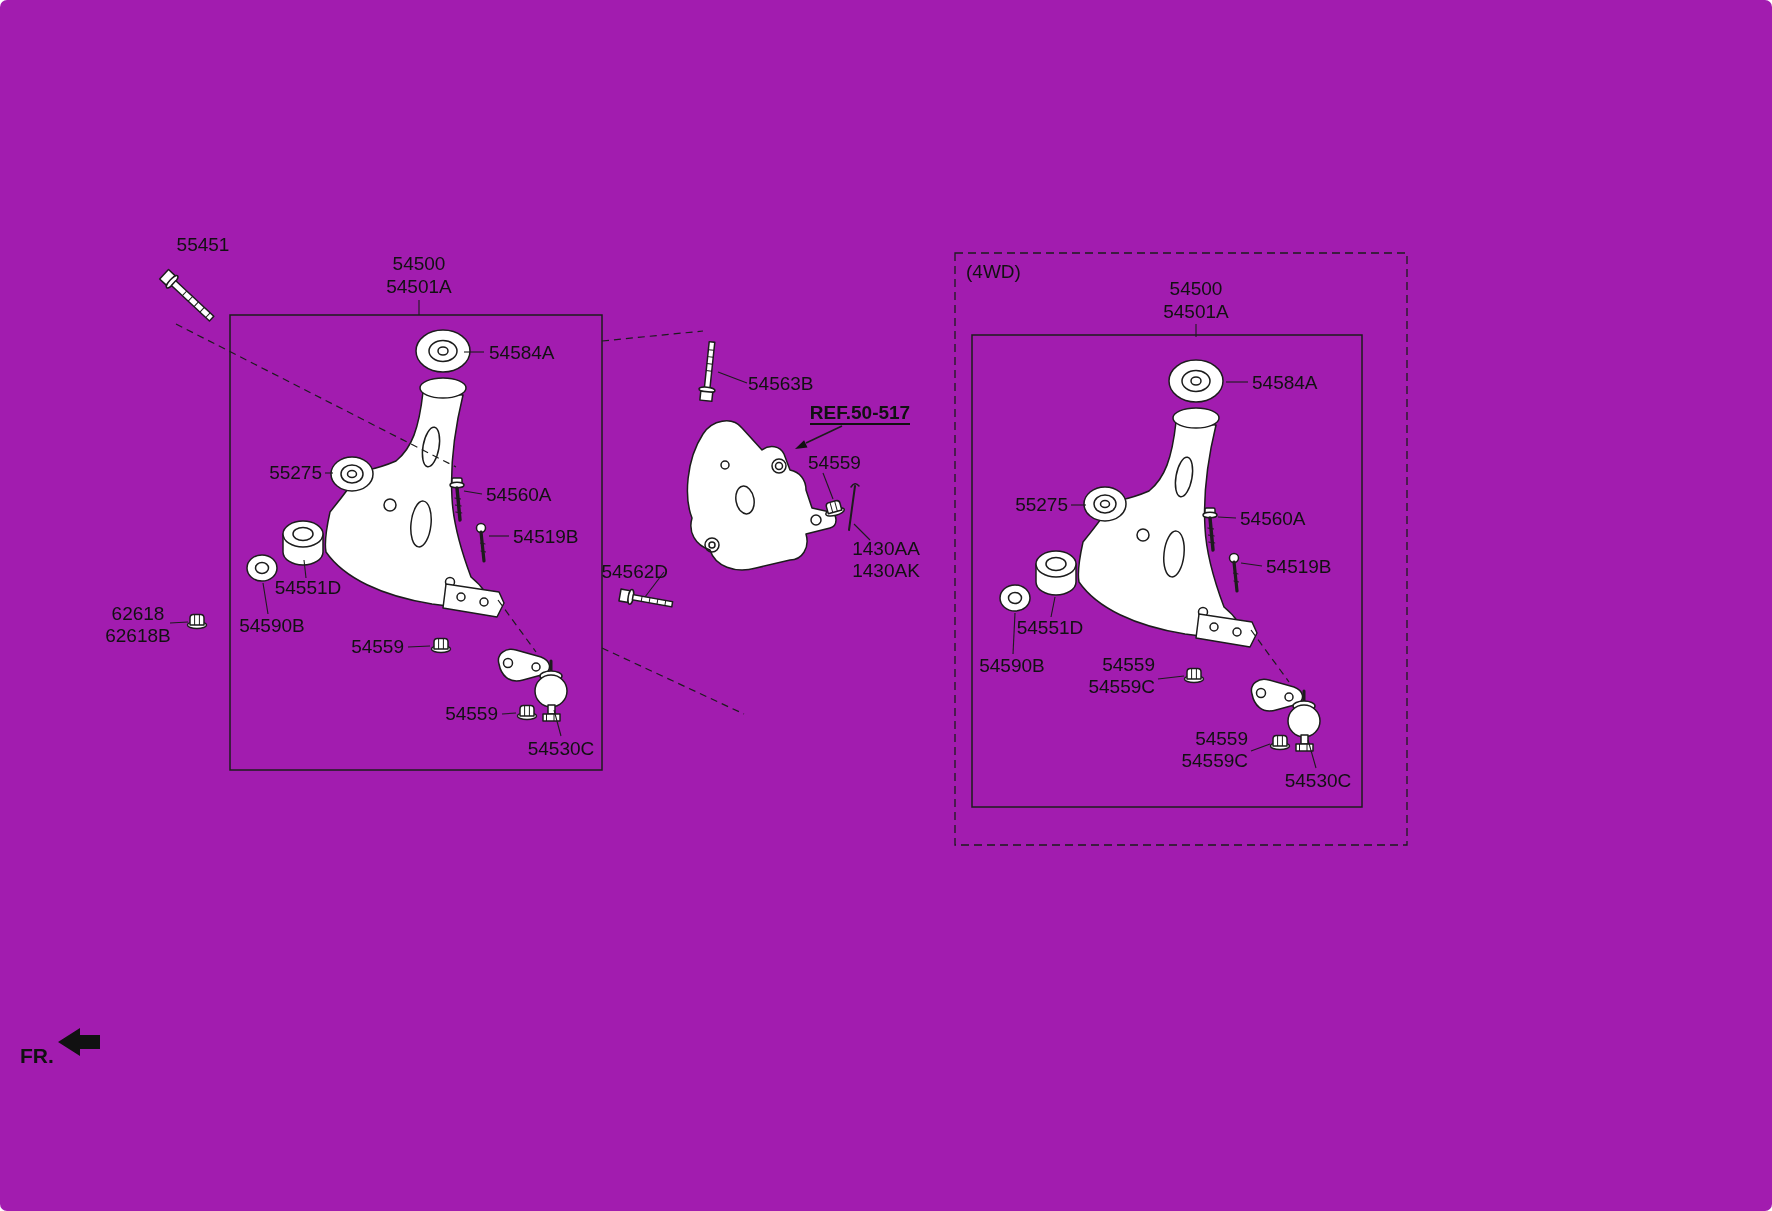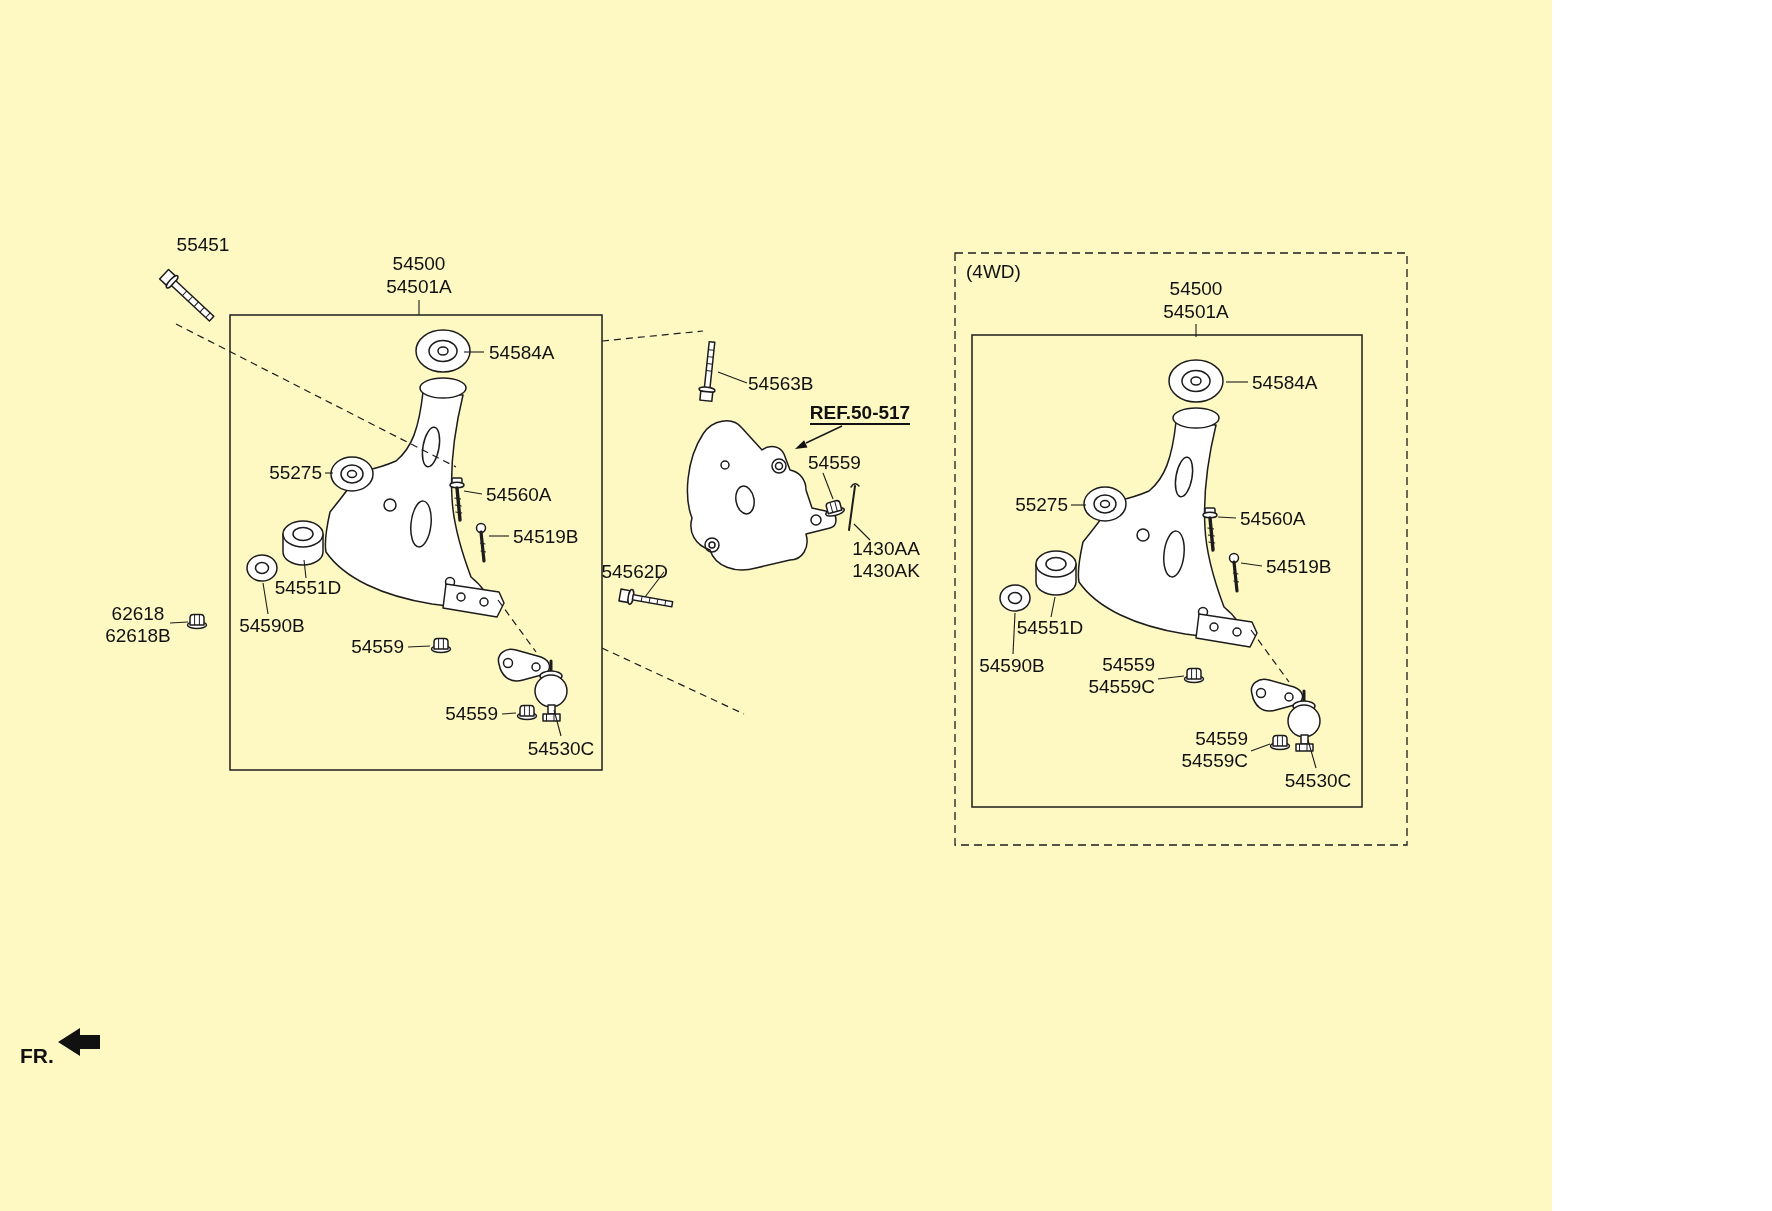--- a/index.html
+++ b/index.html
@@ -1,17 +1,17 @@
 <!DOCTYPE html>
 <html><head>
 <meta charset="utf-8">
 <title>Parts Diagram</title>
 <style>
   html,body{margin:0;padding:0;background:#ffffff;}
-  .stage{position:relative;width:1552px;height:1211px;background:#fef9c3;overflow:hidden;}
+  .stage{position:relative;width:1772px;height:1211px;background:#a21caf;overflow:hidden;border-radius:7px;}
   svg{display:block;}
   .s{fill:#ffffff;stroke:#1c1c1c;stroke-width:1.5;stroke-linejoin:round;stroke-linecap:round;}
   .h{fill:none;}
   .lead{stroke:#1c1c1c;stroke-width:1.1;fill:none;}
   .dash{stroke:#1c1c1c;stroke-width:1.2;fill:none;stroke-dasharray:7 5;}
   .box{fill:none;stroke:#1c1c1c;stroke-width:1.5;}
   .dashbox{stroke-dasharray:8 5;stroke-width:1.3;}
   .lbl{font-family:"Liberation Sans",sans-serif;font-size:19px;fill:#111;}
   .bold{font-weight:bold;}
   .big{font-size:21px;}

